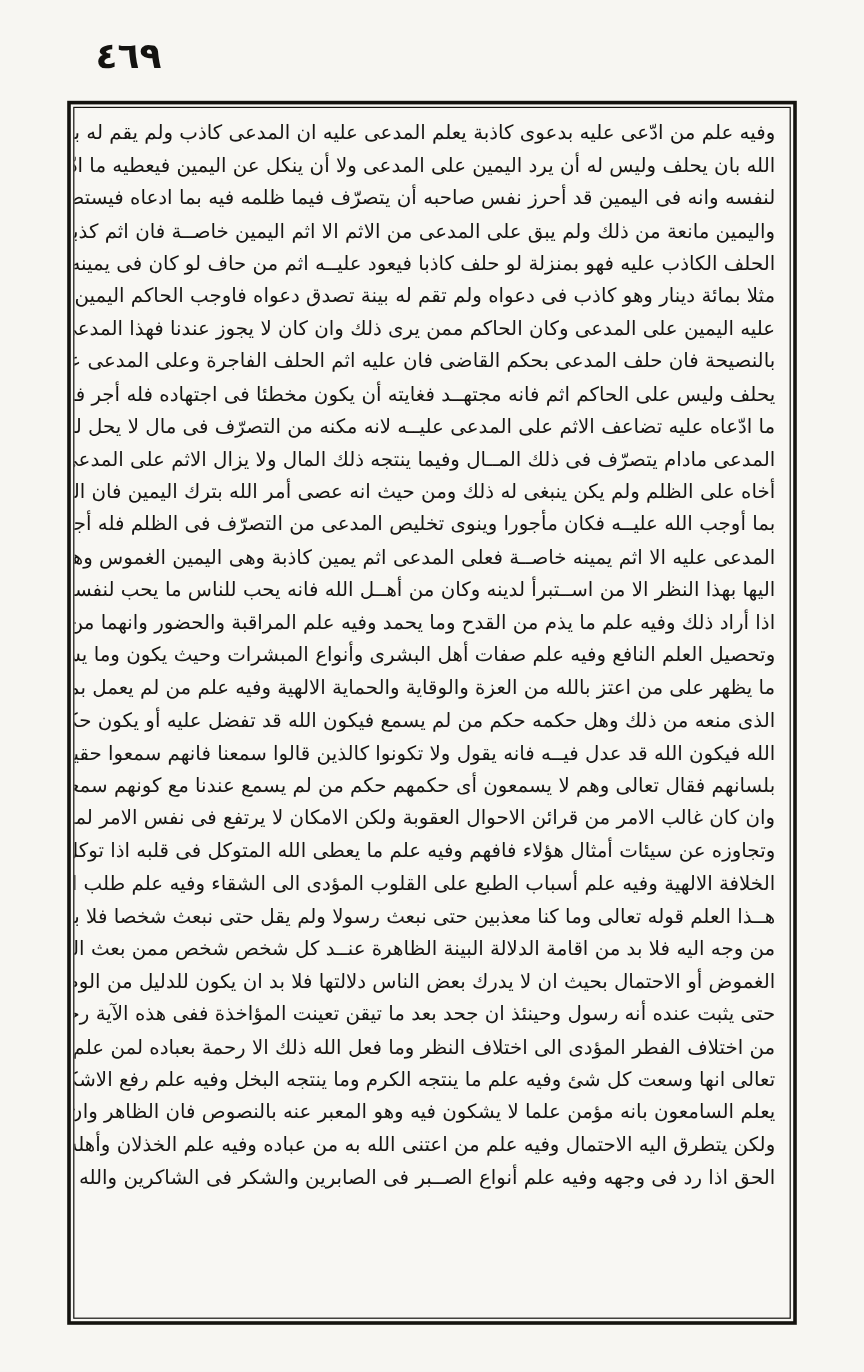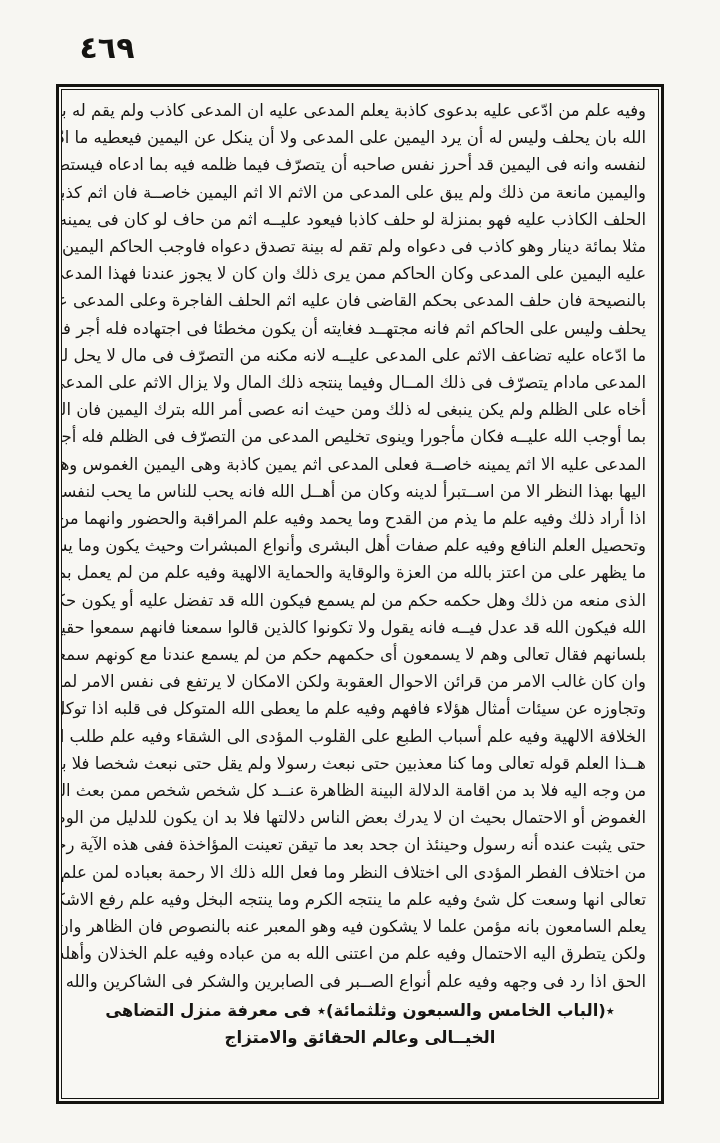--- a/index.html
+++ b/index.html
@@ -122,19 +122,18 @@
           <div class="text-line">من وجه اليه فلا بد من اقامة الدلالة البينة الظاهرة عنــد كل شخص شخص ممن بعث اليهم فانه رب آية يكون فيها من</div>
           <div class="text-line">الغموض أو الاحتمال بحيث ان لا يدرك بعض الناس دلالتها فلا بد ان يكون للدليل من الوضوح عند كل من أقيم عليه</div>
           <div class="text-line">حتى يثبت عنده أنه رسول  وحينئذ ان جحد بعد ما تيقن تعينت المؤاخذة ففى هذه الآية رحمة عظيمة لما هو الخلق عليه</div>
           <div class="text-line">من اختلاف الفطر المؤدى الى اختلاف النظر وما فعل الله ذلك الا رحمة بعباده لمن علم شمول الرحمة الالهية التى أخبر الله</div>
           <div class="text-line">تعالى انها وسعت كل شئ  وفيه علم ما ينتجه الكرم وما ينتجه البخل  وفيه علم رفع الاشكال فى التلفظ بالايمان حتى</div>
           <div class="text-line">يعلم السامعون بانه مؤمن علما لا يشكون فيه وهو المعبر عنه بالنصوص فان الظاهر وان كان ما يعلم بأول البديهة فى الوضع</div>
           <div class="text-line">ولكن يتطرق اليه الاحتمال وفيه علم من اعتنى الله به من عباده وفيه علم الخذلان وأهله  وفيه علم ما يرجع اليه صاحب</div>
           <div class="text-line">الحق اذا رد فى وجهه  وفيه علم أنواع الصــبر فى الصابرين والشكر فى الشاكرين والله يقول الحق وهو يهدى السبيل</div>
         </div>
 
-      <div class="chapter-heading">٭(الباب الخامس والسبعون وثلثمائة)٭  فى معرفة منزل التضاهى الخيــالى وعالم الحقائق والامتزاج</div>
 
 
     </div>
   </div>
 
 </div>
 
 </body></html>

